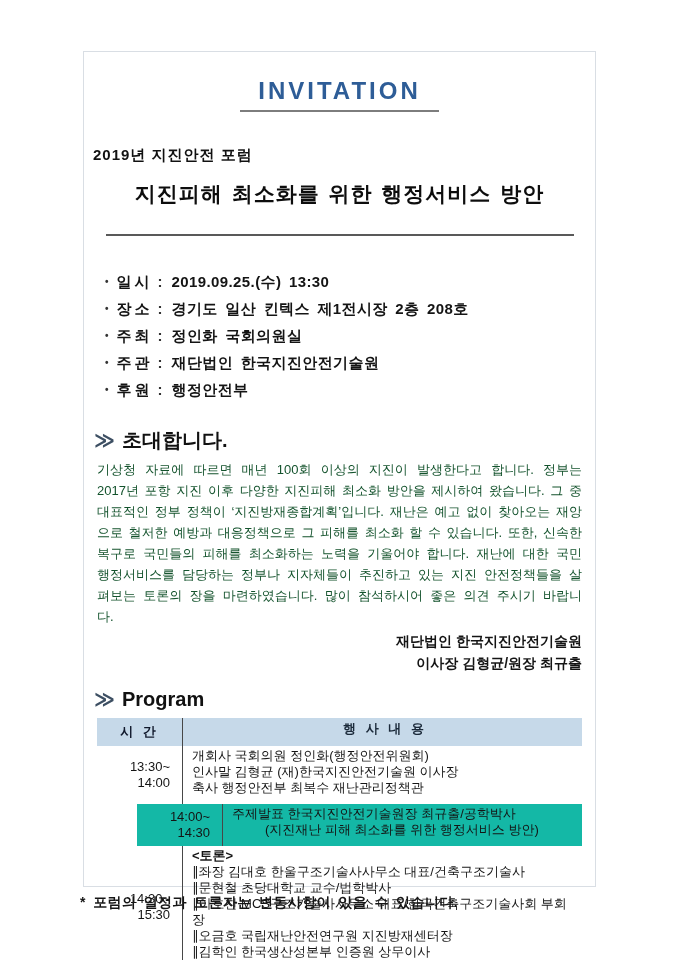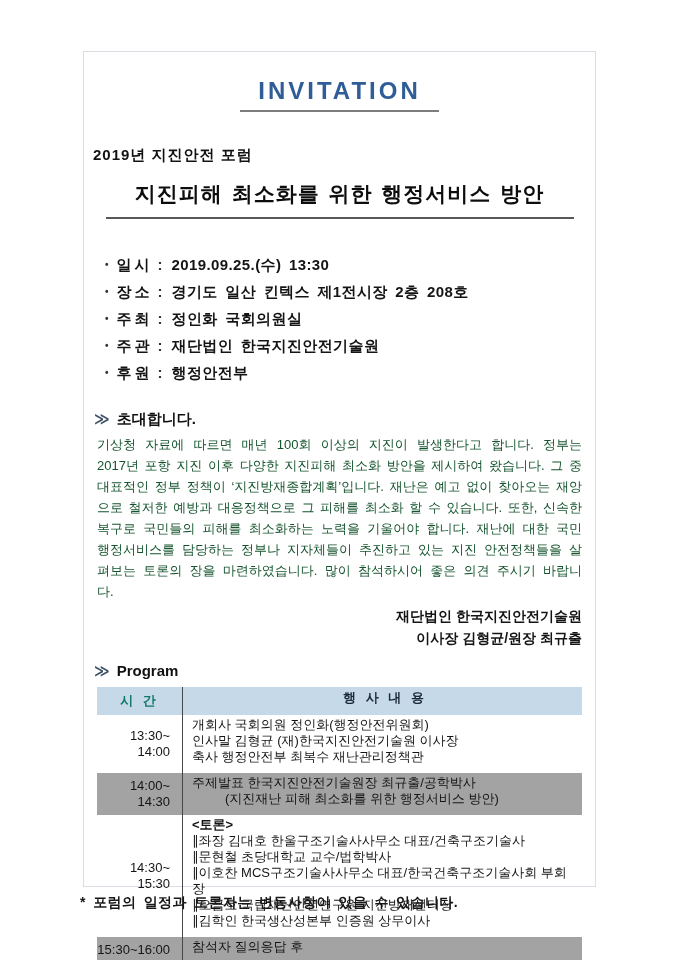--- a/index.html
+++ b/index.html
@@ -14,48 +14,48 @@
     box-sizing:border-box;border:1px solid #d9dee4;background:#fff;
   }
   
   .inv-wrap{text-align:center;margin-top:25px;}
   .inv-text{
     display:inline-block;font-size:24px;font-weight:700;color:#2e5d97;
     letter-spacing:3px;border-bottom:2px solid #7d7d7d;padding:0 18px 5px;
   }
   
   .forum-label{margin:34px 0 0 9px;font-size:15px;font-weight:700;letter-spacing:1px;color:#111;}
-  .main-title-wrap{margin:15px auto 0;width:468px;border-bottom:2px solid #595959;padding-bottom:9px;text-align:center;}
+  .main-title-wrap{margin:15px auto 0;width:468px;border-bottom:2px solid #595959;padding-bottom:26px;text-align:center;}
   .main-title{font-size:21px;font-weight:700;letter-spacing:1px;color:#0d0d0d;word-spacing:2px;}
   
   .details{list-style:none;margin:32px 0 0 0;padding:0 0 0 21px;}
   .details li{font-size:15px;font-weight:700;line-height:27px;color:#141414;}
   .blt{font-size:10px;vertical-align:2px;margin-right:8px;color:#333;}
   .dlabel{letter-spacing:3px;margin-right:5px;}
   .dsep{margin-right:9px;color:#333;}
   .dvalue{word-spacing:3px;letter-spacing:0.4px;}
   
-  .sec-head{margin:24px 0 0 10px;font-size:15px;font-weight:700;color:#111;}
+  .sec-head{margin:24px 0 0 10px;font-size:20px;font-weight:700;color:#111;}
   .chev{color:#3d4f63;margin-right:7px;font-weight:700;}
   
   .body-text{margin:5px 13px 0 13px;text-align:justify;font-size:13px;line-height:21px;word-spacing:2px;color:#14532d;}
   .sig{margin:3px 13px 0 13px;text-align:right;font-size:14px;font-weight:600;line-height:22px;color:#141414;}
   .prog{margin-top:13px;}
   
   .ptable{margin:7px 13px 0 13px;font-size:13px;color:#141414;}
   .prow{display:flex;}
-  .prow.hl{background:#a3a3a3;}
+  .prow.hl{background:#14b8a6;margin-left:40px;}
   .ptime{
     width:85px;box-sizing:border-box;display:flex;flex-direction:column;justify-content:center;
     text-align:right;padding:2px 12px 2px 0;white-space:nowrap;
   }
   .pbody{flex:1;border-left:1px solid #474747;padding:2px 4px 8px 9px;display:flex;flex-direction:column;justify-content:center;}
   .ptime div,.pbody div{line-height:16px;}
   .phead{background:#c6d9e9;}
-  .phead .ptime{text-align:center;padding:2px 0;font-weight:700;letter-spacing:3px;color:#0f766e;}
+  .phead .ptime{text-align:center;padding:2px 0;font-weight:700;letter-spacing:3px;color:#0f172a;}
   .phead .pbody{text-align:center;font-weight:700;letter-spacing:3px;color:#1b2a3a;}
   .indent{padding-left:33px;}
   .tbold{font-weight:700;}
   
   .footnote{position:absolute;left:80px;top:894px;font-size:14px;font-weight:600;letter-spacing:0.4px;word-spacing:3px;color:#161616;}
 </style>
 </head>
 <body>
 
 <div class="canvas">

